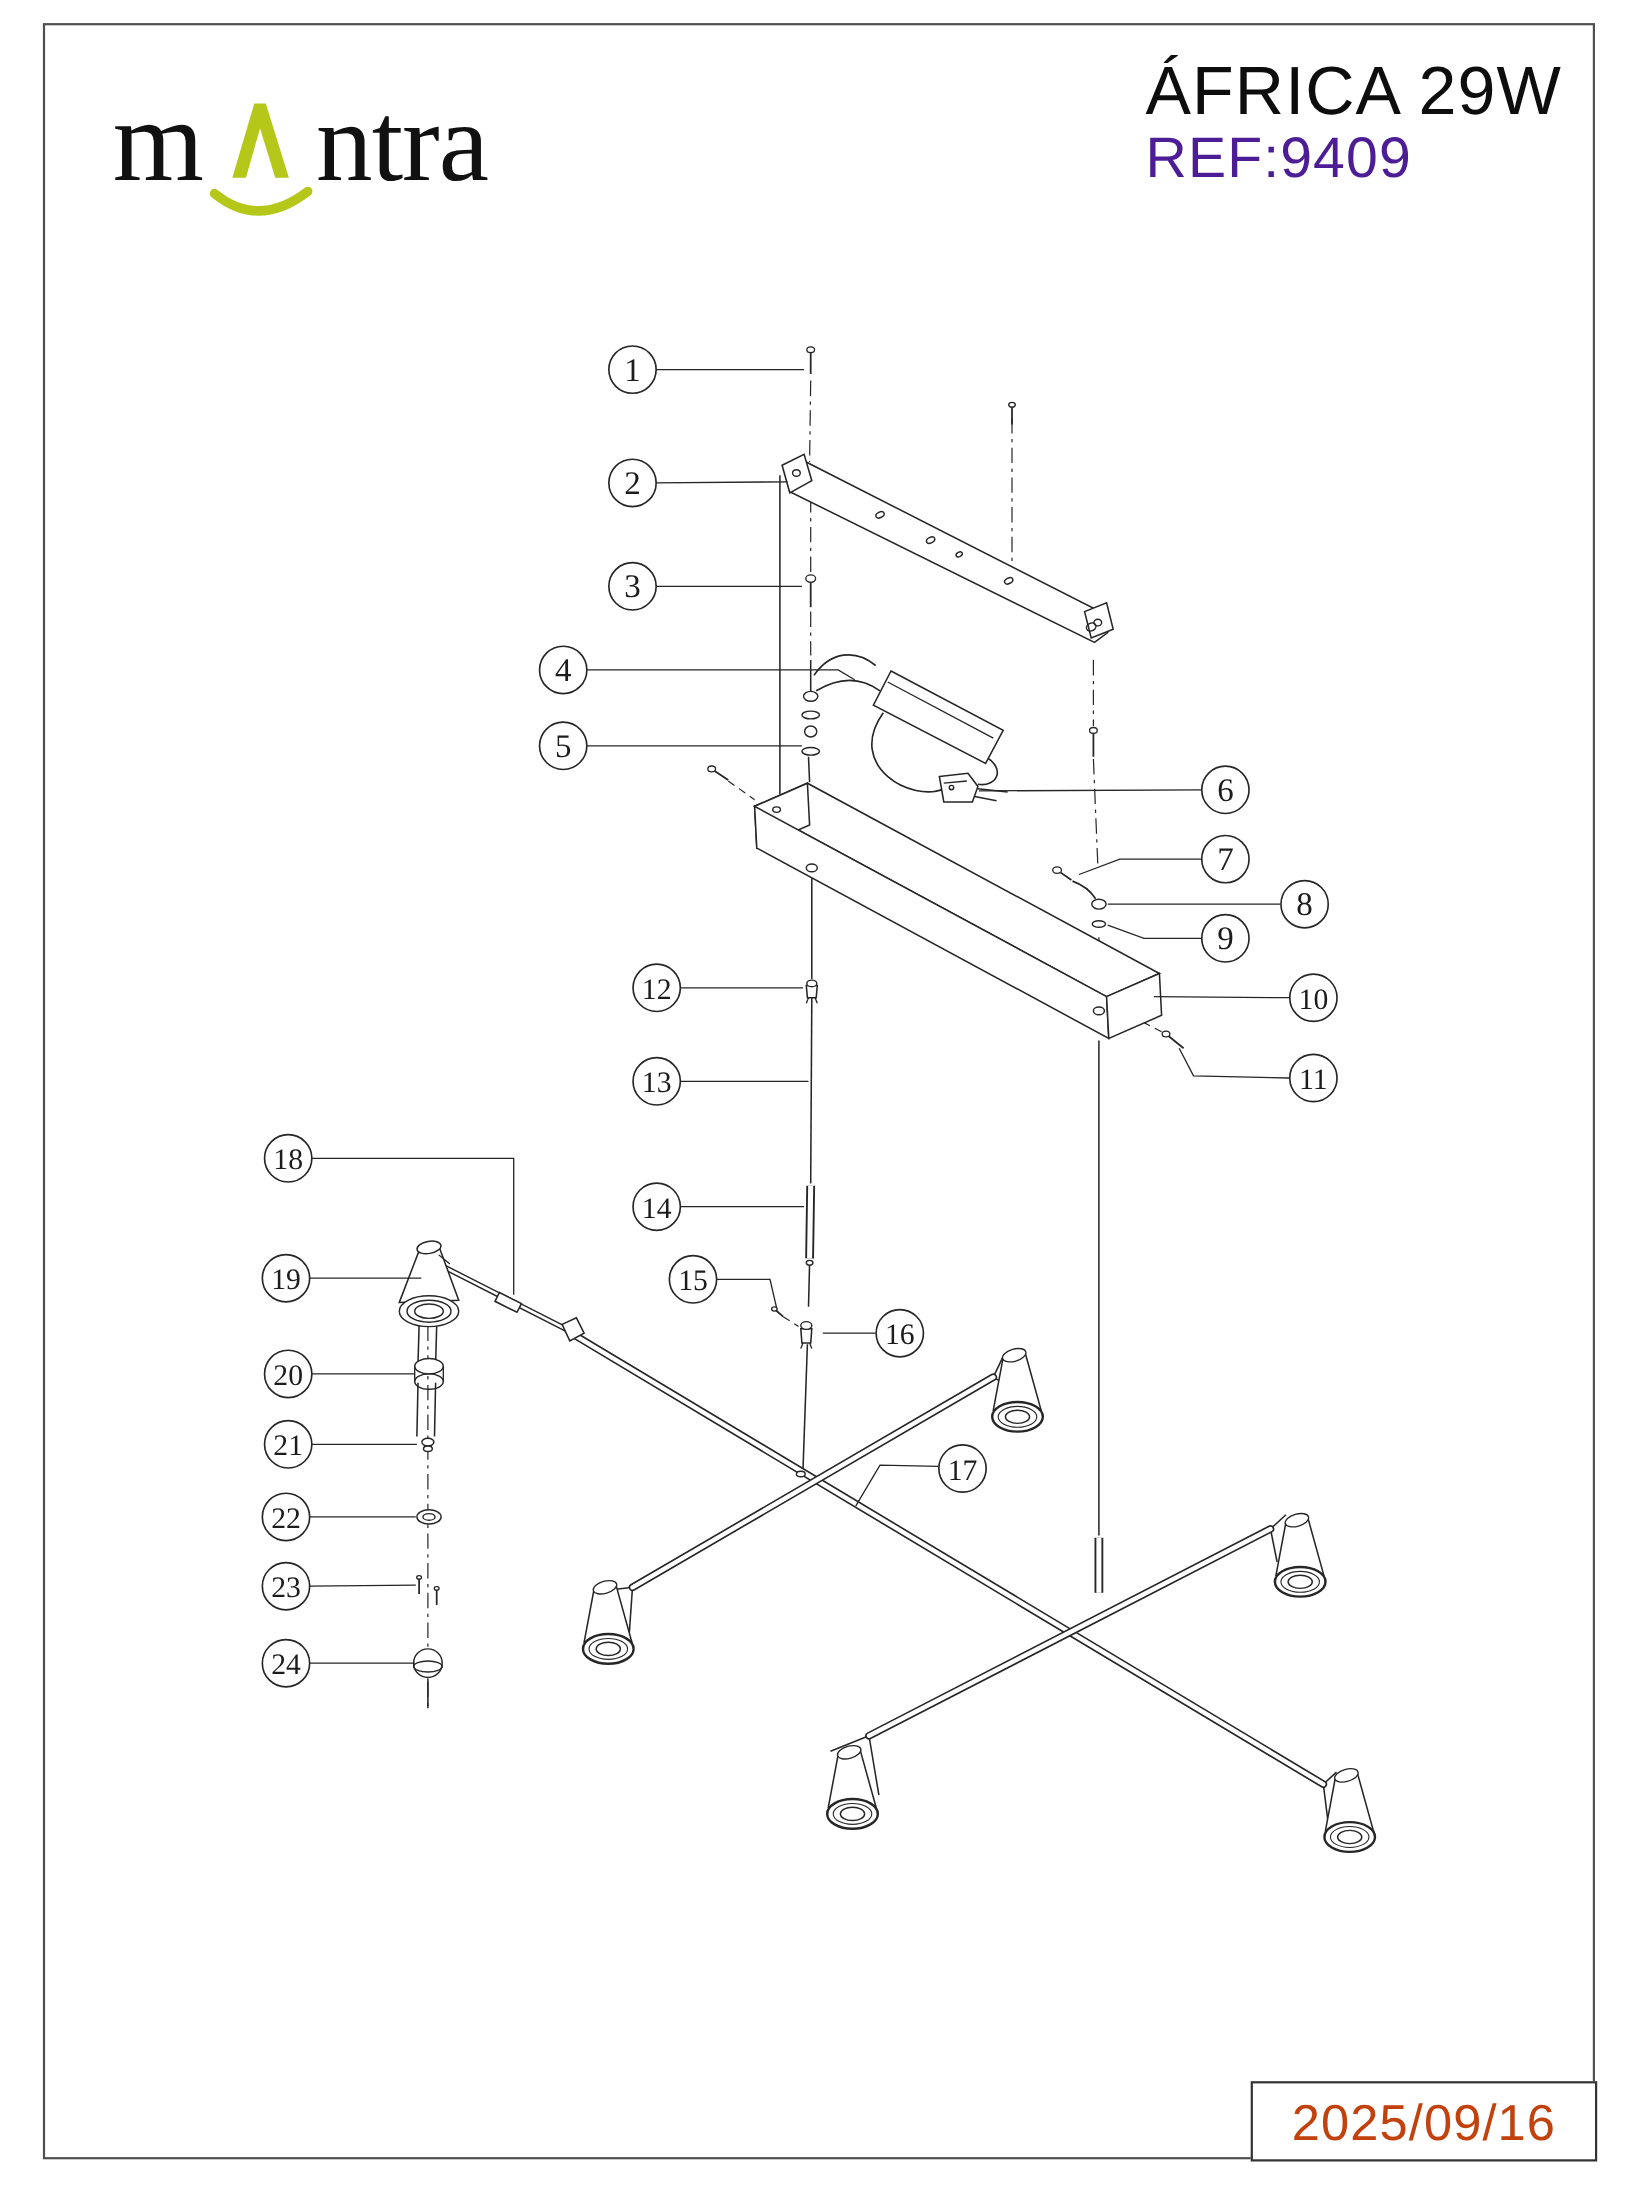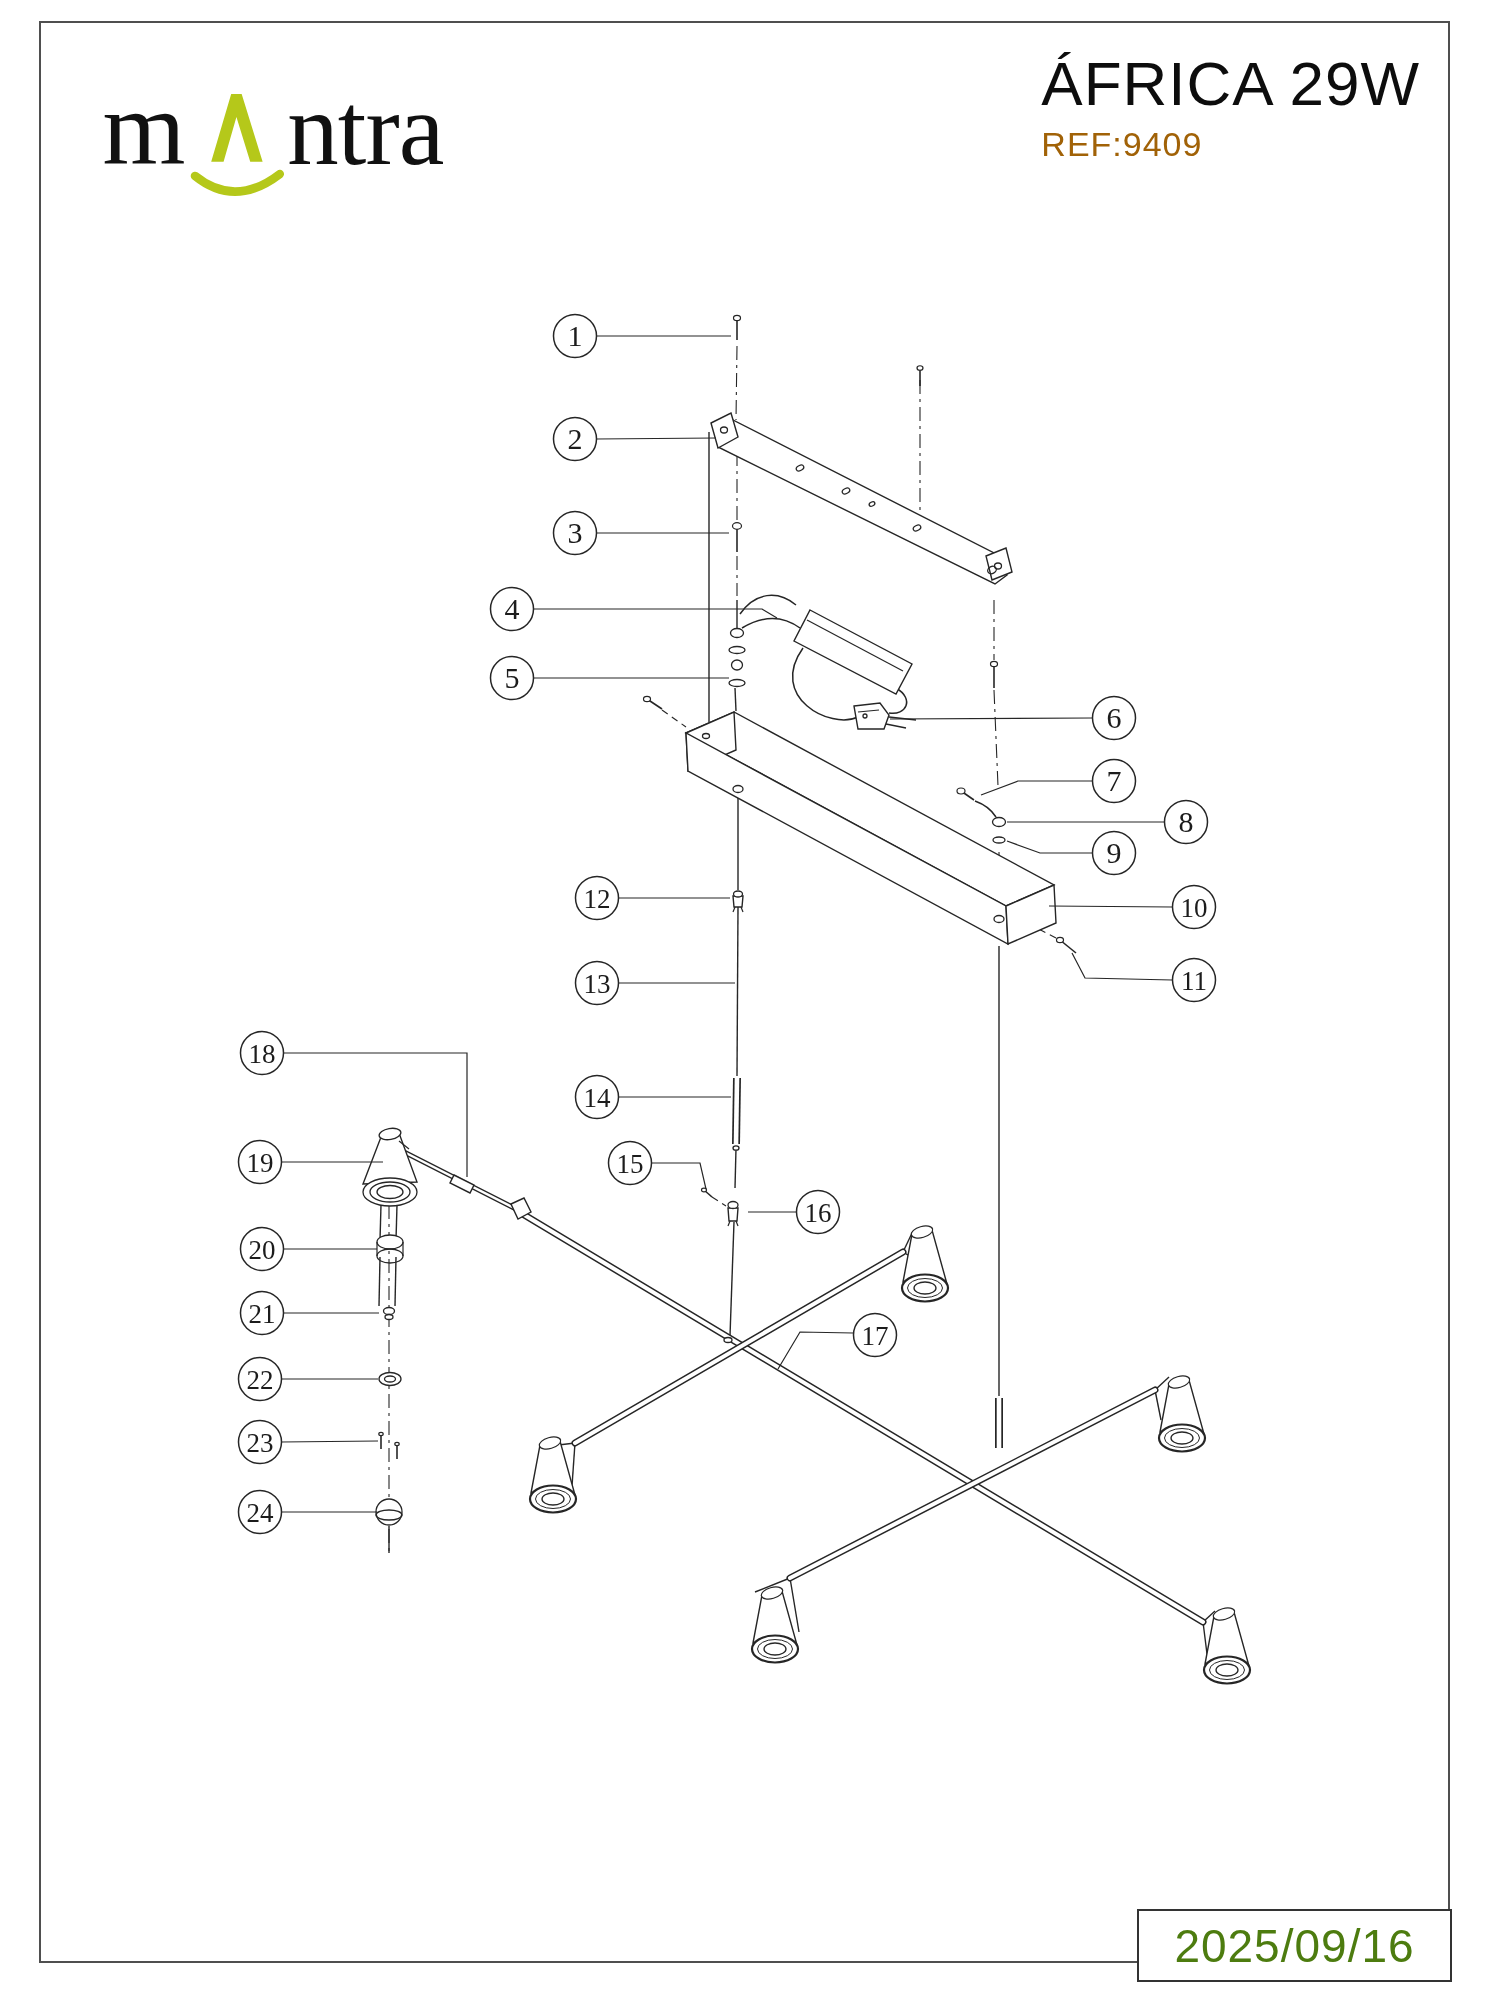--- a/index.html
+++ b/index.html
@@ -1,23 +1,23 @@
 <!DOCTYPE html>
 <html><head>
 <meta charset="utf-8">
 <style>
   html,body{margin:0;padding:0;background:#fff;}
   body{width:1500px;height:2000px;position:relative;font-family:"Liberation Sans",sans-serif;color:#111;overflow:hidden;}
   .page-border{position:absolute;left:39px;top:21px;width:1411px;height:1942px;border:2px solid #4f4f4f;box-sizing:border-box;}
   .logo{position:absolute;left:95px;top:50px;width:400px;height:170px;}
   .title-block{position:absolute;right:80px;top:52px;text-align:left;}
   .title-main{font-size:62px;line-height:64px;letter-spacing:1px;color:#0d0d0d;}
-  .title-ref{font-size:34px;line-height:56px;letter-spacing:1px;color:#a16207;}
+  .title-ref{font-size:52px;line-height:56px;letter-spacing:1px;color:#4c1d95;}
   .diagram{position:absolute;left:0;top:0;width:1500px;height:2000px;}
-  .date-box{position:absolute;left:1137px;top:1892px;width:315px;height:73px;border:2px solid #333;box-sizing:border-box;display:flex;align-items:center;justify-content:center;font-size:46px;letter-spacing:1px;color:#4d7c0f;background:#fff;margin-top:17px;}
+  .date-box{position:absolute;left:1137px;top:1892px;width:315px;height:73px;border:2px solid #333;box-sizing:border-box;display:flex;align-items:center;justify-content:center;font-size:46px;letter-spacing:1px;color:#c2410c;background:#fff;}
   svg text.callout-num{font-family:"Liberation Serif",serif;fill:#1c1c1c;}
   .logo text{font-family:"Liberation Serif",serif;}
 </style>
 </head>
 <body>
 
 <div class="page-border"></div>
 
 <svg class="logo" viewBox="0 0 420 170">
   <text x="8" y="115" font-size="112" fill="#111111">m</text>

